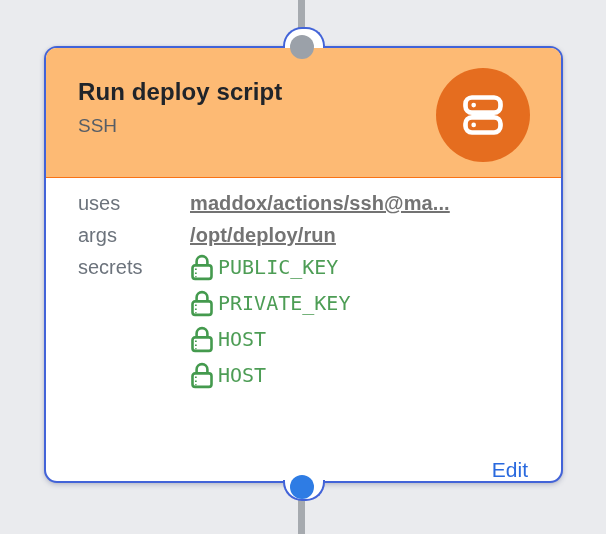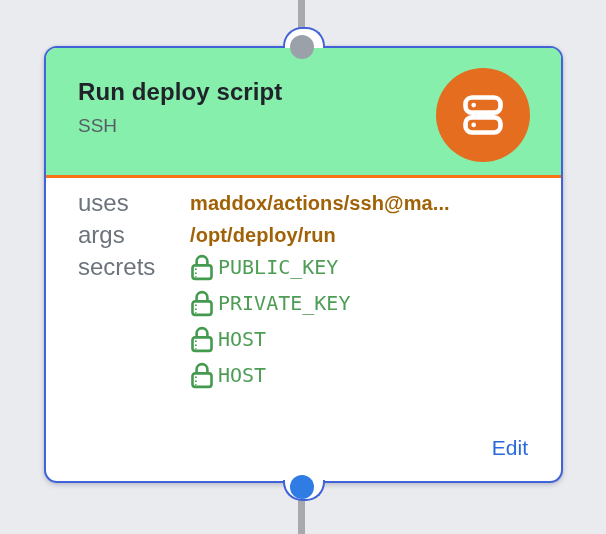--- a/index.html
+++ b/index.html
@@ -41,23 +41,23 @@
     position: absolute; width: 24px; height: 24px; border-radius: 50%;
     left: 290px; z-index: 4; cursor: pointer;
   }
   .port-top { top: 35px; background: #9ba1a9; }
   .port-bottom { top: 475px; background: #2e7ce4; }
 
   
   .header {
     position: relative;
     height: 130px; box-sizing: border-box;
-    background: #86efac;
+    background: #fdba74;
     border-radius: 10px 10px 0 0;
-    border-bottom: 3px solid #f97316;
+    border-bottom: 1px solid #f97316;
     padding: 29px 34px 0 32px;
     flex: none;
   }
   .title {
     font-size: 24px; font-weight: 700; color: #20242a;
     line-height: 30px; letter-spacing: 0.1px;
   }
   .subtitle { font-size: 19px; color: #565d66; line-height: 24px; margin-top: 7px; }
   .app-icon {
     position: absolute; top: 20px; right: 31px;
@@ -65,37 +65,38 @@
     background: #e56d1f;
     display: flex; align-items: center; justify-content: center;
   }
 
   
   .body { height: 237px; box-sizing: border-box; padding: 13px 20px 0 32px; flex: none; }
   .row { display: flex; align-items: flex-start; }
   .row + .row { margin-top: 8px; }
   .row-label {
     width: 112px; flex: none;
-    font-size: 24px; color: #6c737c; line-height: 24px;
+    font-size: 20px; color: #6c737c; line-height: 24px;
   }
   .row-value {
-    font-size: 20px; font-weight: 600; color: #a16207; line-height: 24px;
+    font-size: 20px; font-weight: 600; color: #737373; line-height: 24px;
     letter-spacing: 0.1px;
+    text-decoration: underline;
   }
   .secret-list { margin-top: -6px; }
   .secret-item { display: flex; align-items: center; height: 36px; }
   .secret-item .lock { flex: none; margin-right: 4px; }
   .secret-name {
     font-family: "DejaVu Sans Mono", monospace;
     font-size: 20px; color: #4d9d55; letter-spacing: 0px;
   }
 
   
   .footer {
-    flex: 1; display: flex; align-items: center; justify-content: flex-end;
+    flex: 1; display: flex; align-items: flex-end; justify-content: flex-end;
     padding-right: 33px;
   }
   .edit-link {
     font-size: 21px; color: #2969de; cursor: pointer; line-height: 22px;
     background: none; border: none; padding: 0; font-family: inherit;
   }
 </style>
 </head>
 <body>
 

